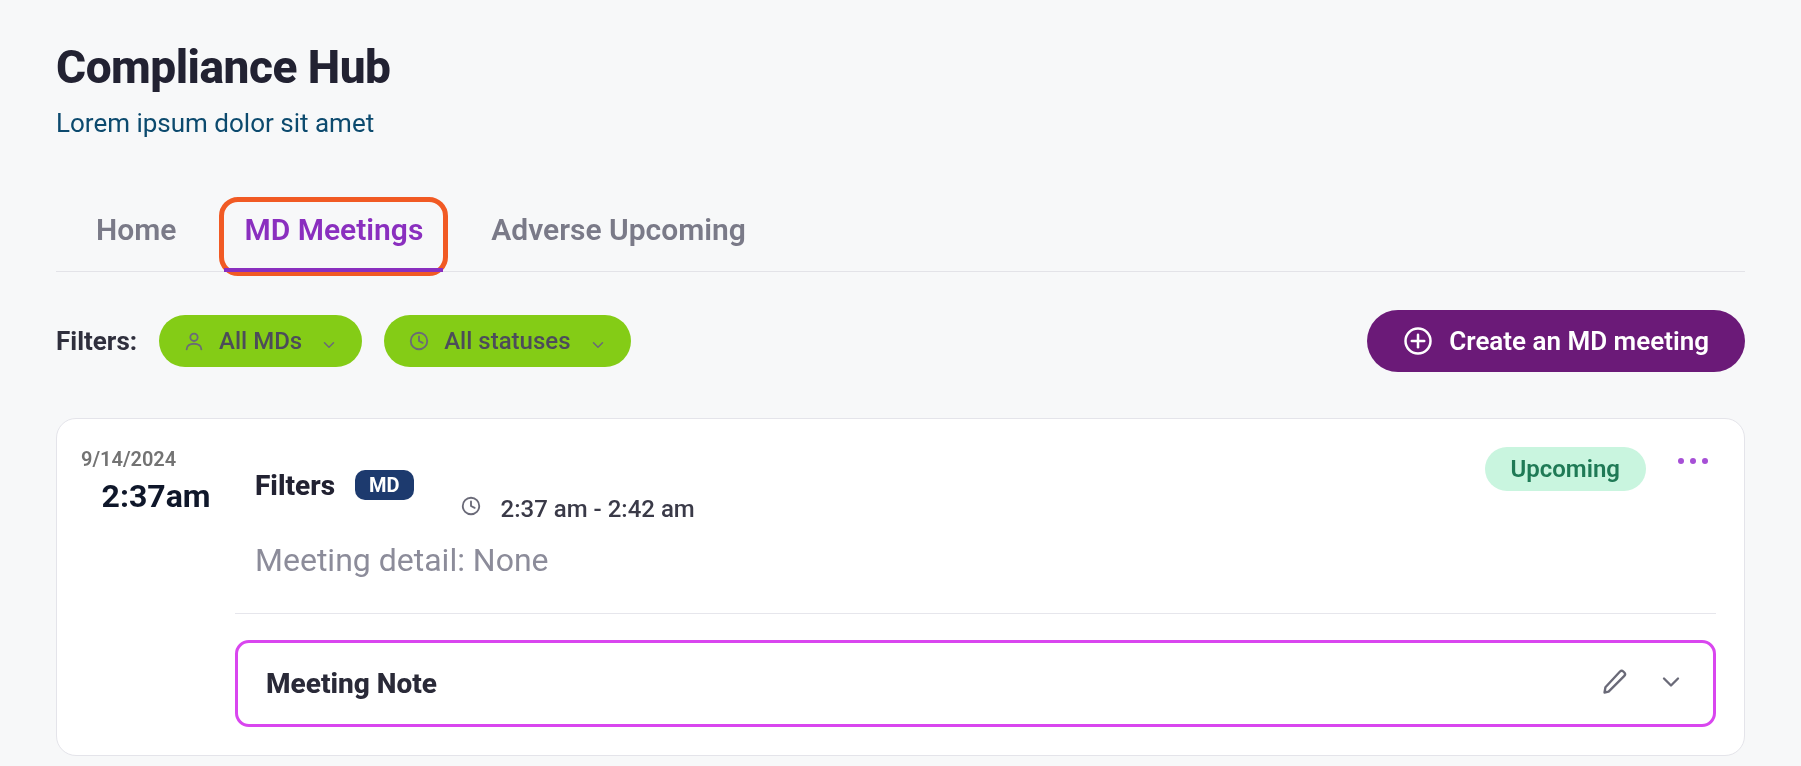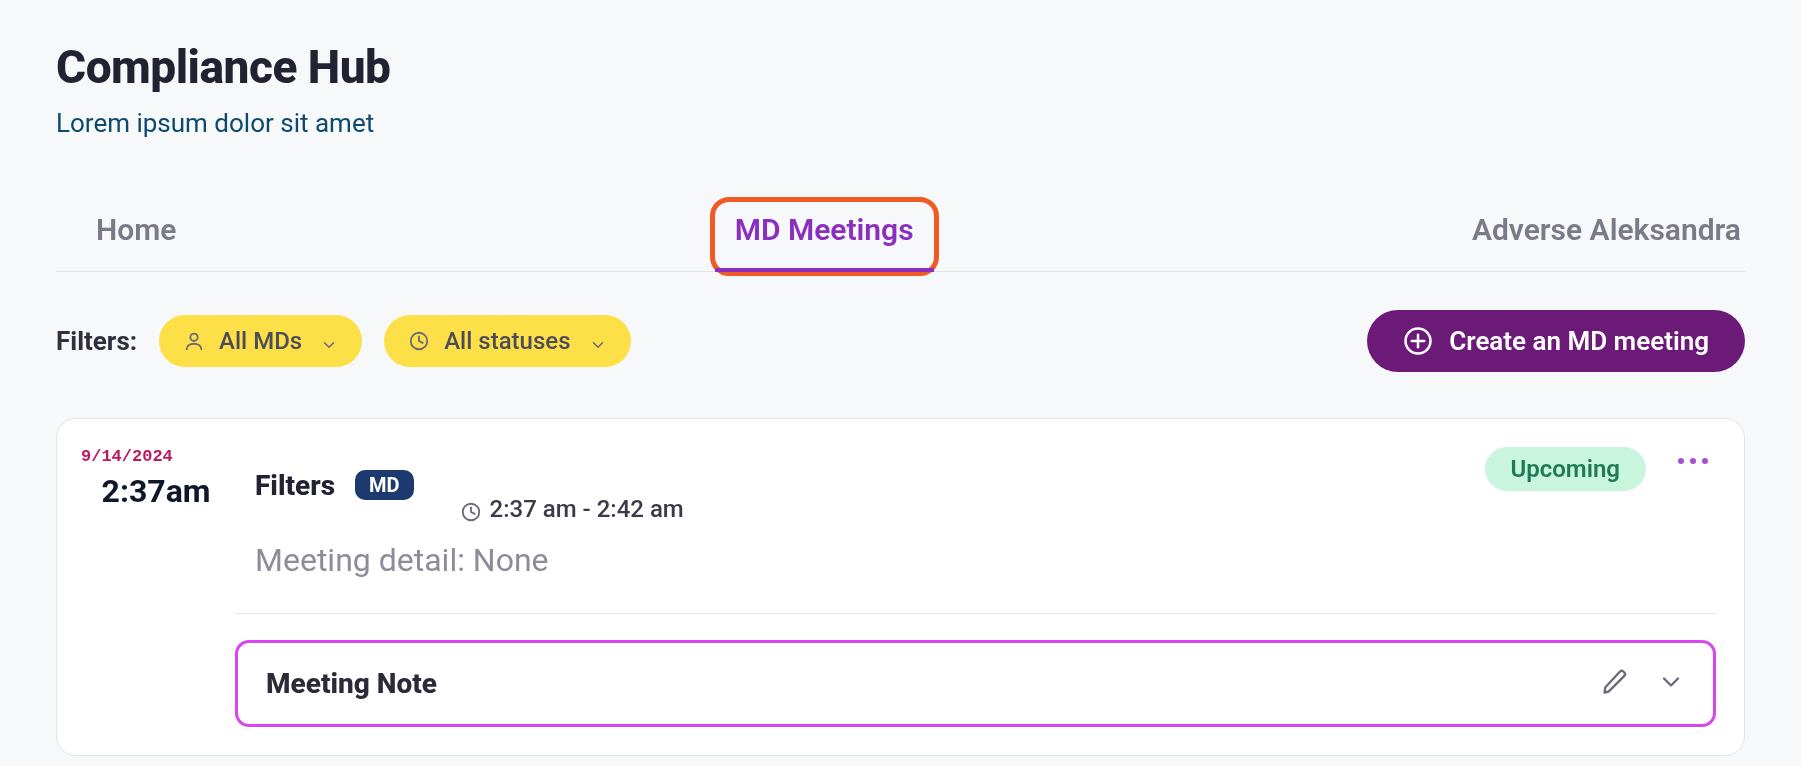--- a/index.html
+++ b/index.html
@@ -21,25 +21,24 @@
     color: #222232;
   }
   .page-subtitle {
     margin-top: 14px;
     font-size: 26px;
     font-weight: 400;
     color: #0c4a6e;
   }
   .tabs {
     display: flex;
-    gap: 60px;
+    gap: 44px;
     margin-top: 64px;
     border-bottom: 1px solid #e3e3e8;
     padding-left: 36px;
-    justify-content: space-between;
   }
   .tab {
     font-size: 30px;
     font-weight: 600;
     color: #7a7a88;
     padding: 10px 4px 24px 4px;
     cursor: pointer;
     position: relative;
   }
   .tab.active {
@@ -71,21 +70,21 @@
   }
   .filters-label {
     font-size: 26px;
     font-weight: 700;
     color: #2f2f3d;
   }
   .pill {
     display: inline-flex;
     align-items: center;
     gap: 14px;
-    background: #fde047;
+    background: #84cc16;
     border-radius: 999px;
     padding: 12px 24px;
     font-size: 24px;
     font-weight: 500;
     color: #4c4c5a;
     cursor: pointer;
   }
   .pill .ico { width: 22px; height: 22px; flex: 0 0 auto; }
   .pill .chev { width: 18px; height: 18px; flex: 0 0 auto; margin-left: 4px; }
   .create-btn {
@@ -111,24 +110,23 @@
   .card-row1 {
     display: grid;
     grid-template-columns: 150px 1fr auto auto;
     align-items: start;
     gap: 24px;
   }
   .date-col {
     text-align: left;
   }
   .date-col .date {
-    font-size: 17px;
+    font-size: 20px;
     font-weight: 600;
-    color: #be185d;
-    font-family: Liberation Mono, monospace;
+    color: #737373;
   }
   .date-col .time {
     font-size: 32px;
     font-weight: 700;
     color: #0f172a;
     margin-top: 6px;
     text-align: center;
   }
   .main-col .line1 {
     display: flex;
@@ -144,22 +142,22 @@
   .badge-md {
     background: #1d3a6e;
     color: #fff;
     font-size: 20px;
     font-weight: 700;
     padding: 3px 14px;
     border-radius: 10px;
   }
   .meta {
     display: inline-flex;
-    align-items: flex-end;
-    gap: 8px;
+    align-items: flex-start;
+    gap: 19px;
     font-size: 24px;
     font-weight: 500;
     color: #3a3a48;
     margin-top: 48px;
   }
   .meta .ico { width: 22px; height: 22px; }
   .meta.gap-left { margin-left: 26px; }
   .detail-line {
     margin-top: 18px;
     font-size: 32px;
@@ -217,21 +215,21 @@
 <body>
 
 <div class="page">
 
   <h1 class="page-title">Compliance Hub</h1>
   <div class="page-subtitle">Lorem ipsum dolor sit amet</div>
 
   <div class="tabs">
     <div class="tab">Home</div>
     <div class="tab active highlighted">MD Meetings</div>
-    <div class="tab">Adverse Aleksandra</div>
+    <div class="tab">Adverse Upcoming</div>
   </div>
 
   <div class="filters-row">
     <div class="filters-left">
       <span class="filters-label">Filters:</span>
 
       <div class="pill">
         <span class="ico">
           <svg viewBox="0 0 24 24">
               <circle cx="12" cy="8" r="4"></circle>

